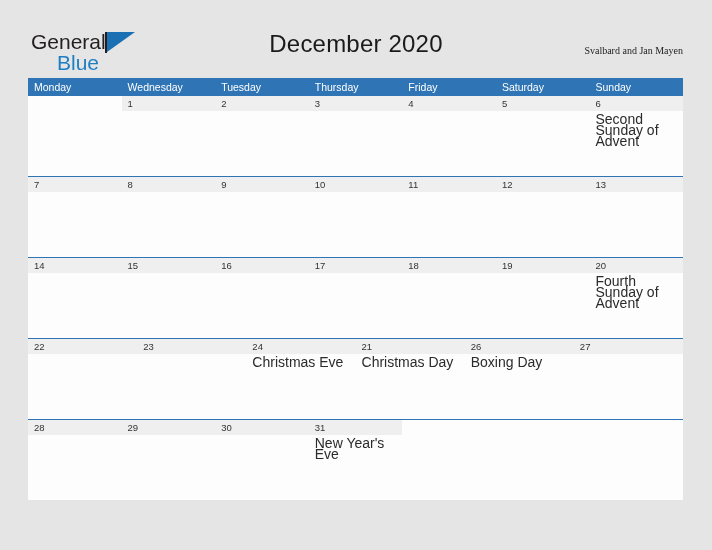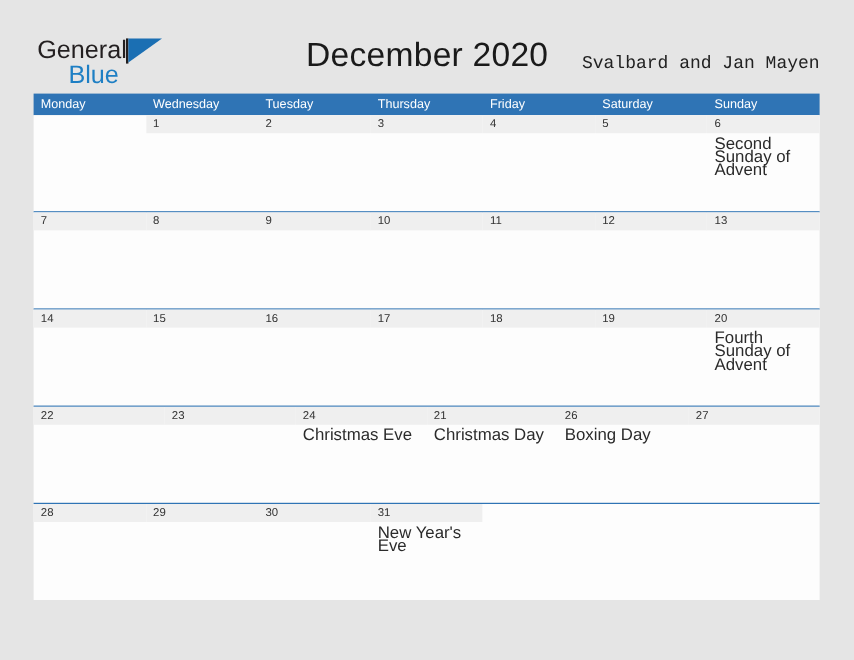--- a/index.html
+++ b/index.html
@@ -73,34 +73,34 @@
     height: 21px;
     background: #231f20;
   }
 
   .month-title {
     position: absolute;
     left: 0;
     top: 30px;
     width: 712px;
     text-align: center;
-    font-size: 28px;
+    font-size: 24px;
     color: #1a1a1a;
     font-family: "Liberation Sans", sans-serif;
     font-weight: normal;
     letter-spacing: 0.2px;
   }
 
   .locale-title {
     position: absolute;
     right: 29px;
     top: 45px;
-    font-size: 15px;
+    font-size: 10px;
     color: #222222;
-    font-family: Liberation Mono, monospace;
+    font-family: Liberation Serif, serif;
   }
 
   
   .calendar {
     position: absolute;
     left: 28px;
     top: 78px;
     width: 655px;
   }
 

